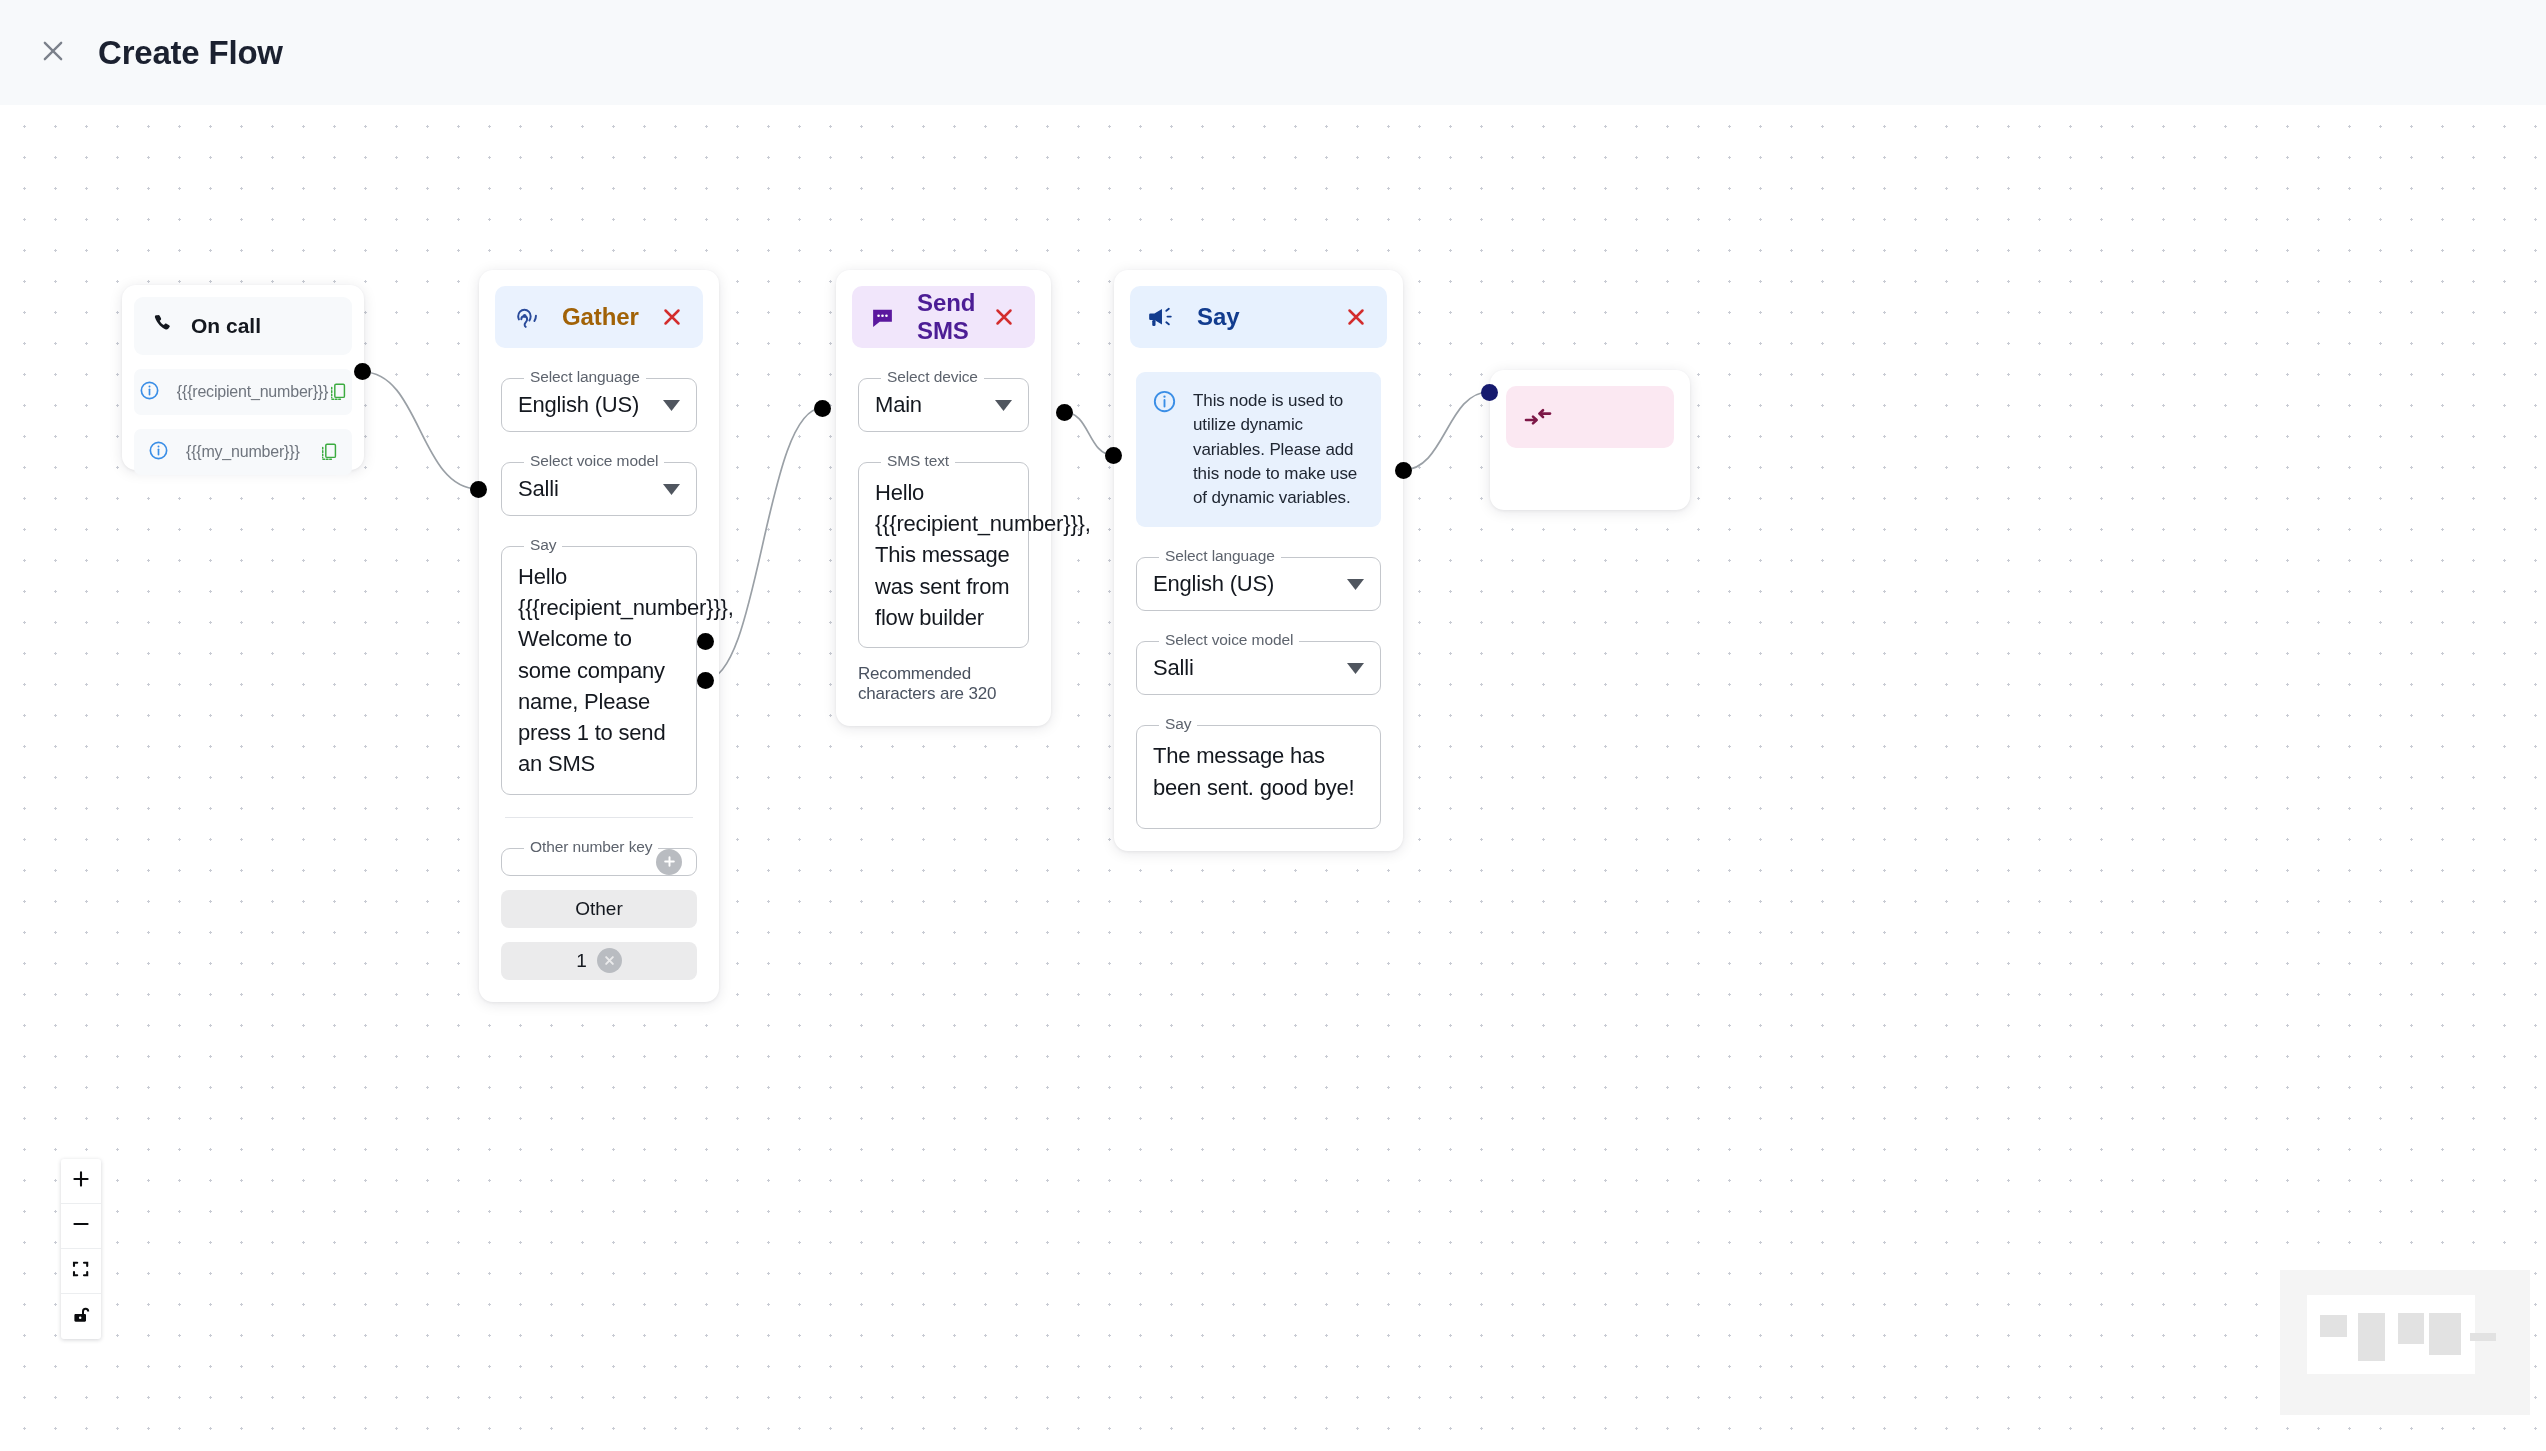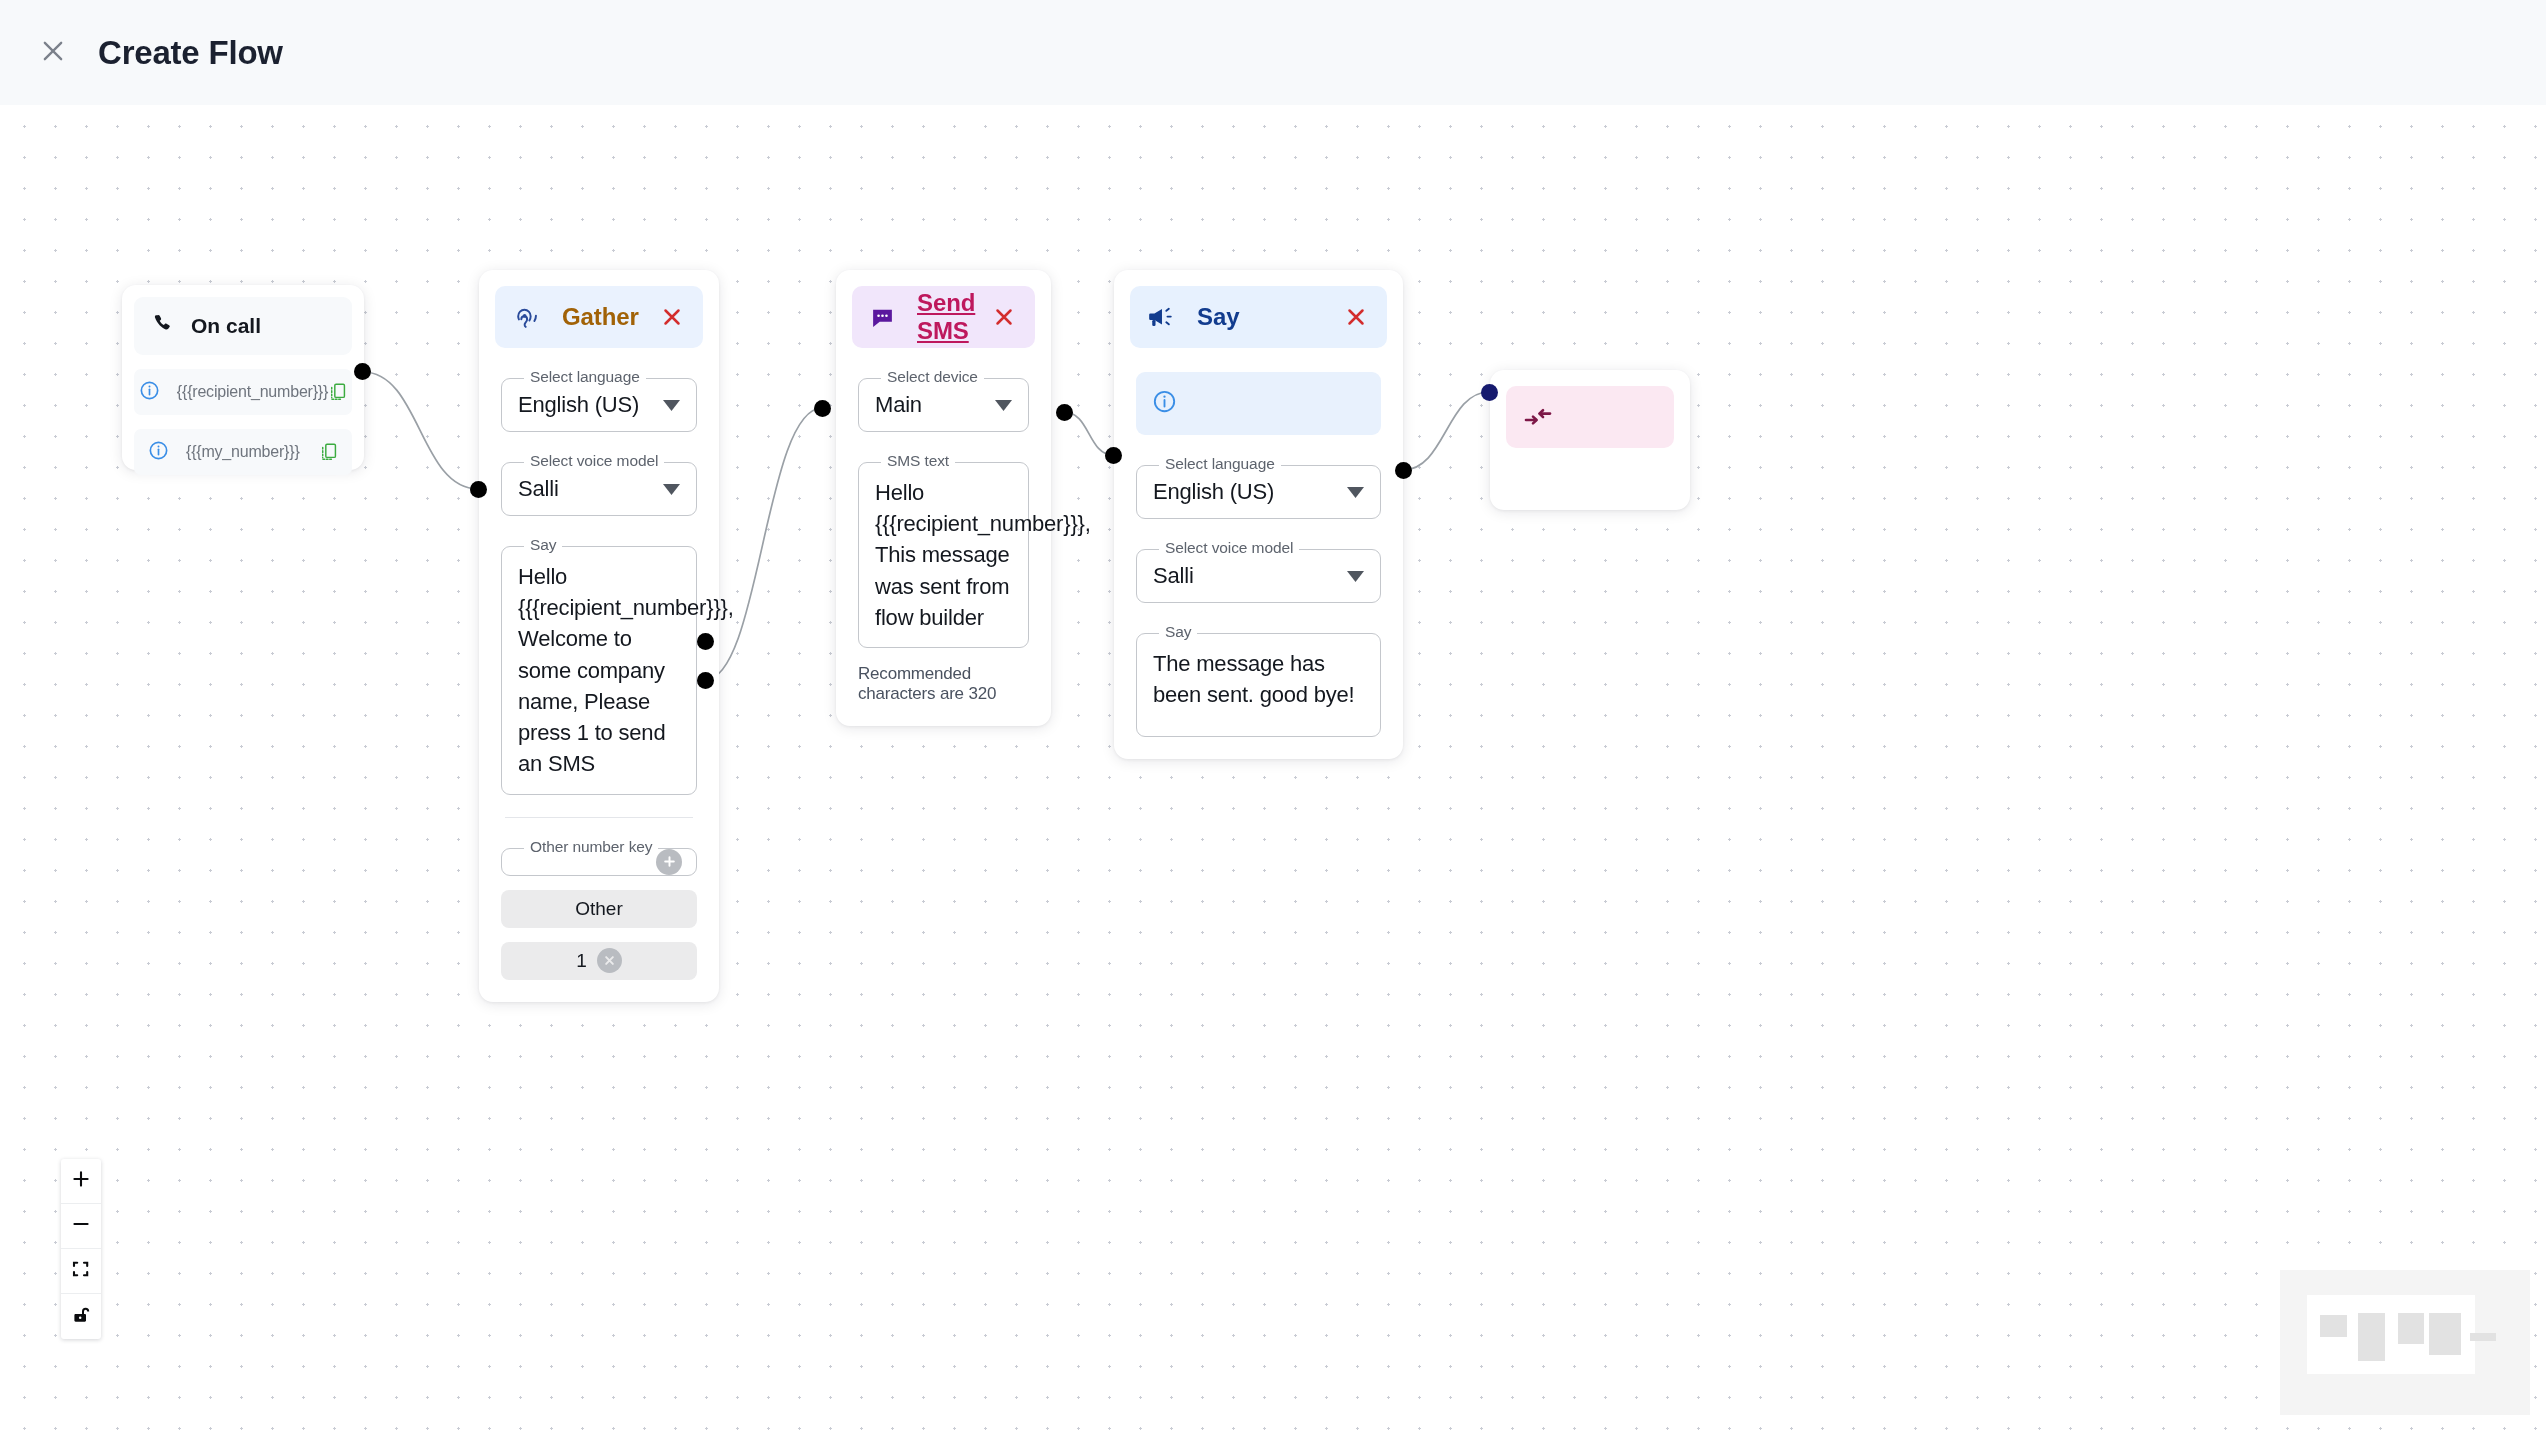--- a/index.html
+++ b/index.html
@@ -144,21 +144,21 @@
   }
   .key-chip .chip-remove {
     width: 25px; height: 25px; border-radius: 50%; background: #b9bcc1;
     margin-left: 10px; display: flex; align-items: center; justify-content: center;
     cursor: pointer;
   }
 
   
   #node-send-sms { left: 836px; top: 165px; width: 215px; }
   #send-sms-header { background: #f1e6fb; }
-  #send-sms-header .node-title { color: #be185d; text-decoration: underline; }
+  #send-sms-header .node-title { color: #4c1d95; }
   #sms-hint {
     margin-top: 16px; font-size: 17px; color: #4a5260; letter-spacing: -0.2px;
   }
 
   
   #node-say { left: 1114px; top: 165px; width: 289px; }
   #say-header { background: #e7f1fe; }
   #say-header .node-title { color: #123c8e; }
   #say-info {
     margin-top: 24px; background: #e8f1fd; border-radius: 9px;
@@ -418,20 +418,21 @@
 
     <div class="node-body">
       <div id="say-info">
         <span style="flex:0 0 auto;">
           <svg width="25" height="25" viewBox="0 0 24 24" fill="none" stroke="#3a8ee6" stroke-width="1.8">
             <circle cx="12" cy="12" r="9.3"></circle>
             <path d="M12 10.6v6.2" stroke-linecap="round"></path>
             <circle cx="12" cy="7.4" r="1.1" fill="#3a8ee6" stroke="none"></circle>
           </svg>
         </span>
+        <span class="info-text">This node is used to utilize dynamic variables. Please add this node to make use of dynamic variables.</span>
       </div>
 
       <div class="field select-field">
         <span class="field-label">Select language</span>
         <span class="field-value">English (US)</span>
         <span class="select-caret">
           <svg width="17" height="11" viewBox="0 0 14 9">
               <path d="M0 0h14L7 9z" fill="#50565f"></path>
             </svg>
         </span>

